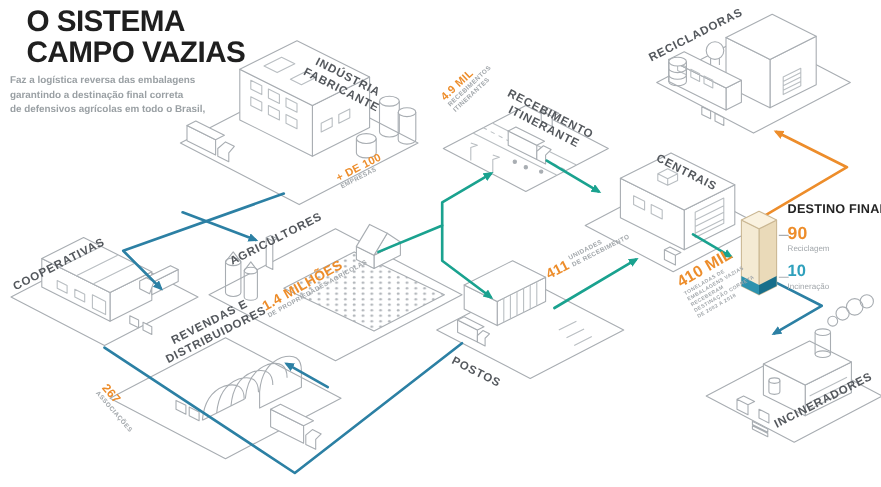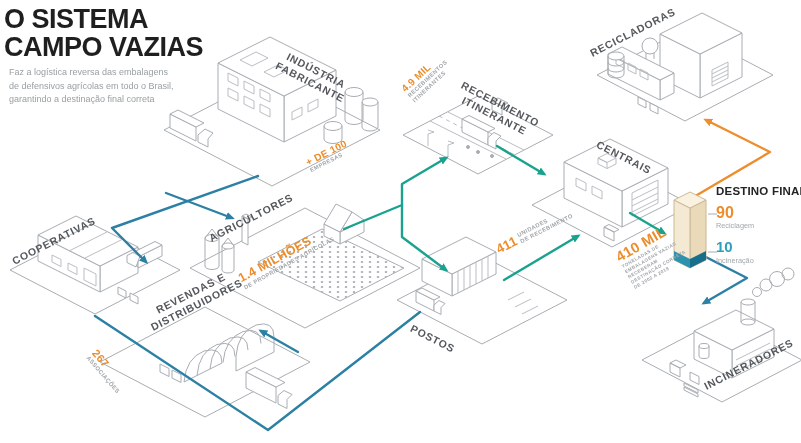--- a/index.html
+++ b/index.html
@@ -1,22 +1,22 @@
 <!DOCTYPE html>
 <html><head>
 <meta charset="utf-8">
 <style>
   html,body{margin:0;padding:0;background:#fff;}
   .canvas{position:relative;width:801px;height:443px;background:#ffffff;overflow:hidden;
           font-family:"Liberation Sans",sans-serif;}
   svg{position:absolute;left:0;top:0;}
   .abs{position:absolute;white-space:nowrap;}
   
-  .title{left:4px;top:6px;font-size:27px;line-height:1.02;font-weight:800;color:#1f1f1f;letter-spacing:-0.5px;}
-  .subtitle{left:9px;top:66px;font-size:9px;line-height:1.5;color:#9aa0a4;font-weight:400;}
+  .title{left:24px;top:6px;font-size:27px;line-height:1.02;font-weight:800;color:#1f1f1f;letter-spacing:-0.5px;}
+  .subtitle{left:9px;top:66px;font-size:9px;line-height:1.5;color:#9aa0a4;font-weight:700;}
   
   .lbl{color:#54585d;font-weight:600;font-size:10.5px;letter-spacing:.8px;line-height:1.2;}
   .lbl.c{text-align:center;}
   .lbl-industria{left:270px;top:40px;width:110px;transform:rotate(27deg);transform-origin:left top;}
   .lbl-recebimento{left:455px;top:74px;width:108px;transform:rotate(27deg);transform-origin:left top;}
   .lbl-recicladoras{left:588px;top:48px;transform:rotate(-27deg);transform-origin:left top;}
   .lbl-centrais{left:600px;top:138px;transform:rotate(27deg);transform-origin:left top;}
   .lbl-cooperativas{left:10px;top:256px;transform:rotate(-27deg);transform-origin:left top;}
   .lbl-agricultores{left:207px;top:233px;transform:rotate(-27deg);transform-origin:left top;}
   .lbl-revendas{left:138px;top:313px;width:112px;transform:rotate(-27deg);transform-origin:left top;}
@@ -245,22 +245,22 @@
       <path d="M708,214 L717,214 M708,252 L717,252" stroke="#a8adb2"></path>
     </g>
   </svg>
 
   <div class="abs title">
     <div>O SISTEMA</div>
     <div>CAMPO VAZIAS</div>
   </div>
   <div class="abs subtitle">
     <div>Faz a logística reversa das embalagens</div>
+    <div>garantindo a destinação final correta</div>
     <div>de defensivos agrícolas em todo o Brasil,</div>
-    <div>garantindo a destinação final correta</div>
   </div>
 
   <div class="abs lbl c lbl-industria">
     <div>INDÚSTRIA</div>
     <div>FABRICANTE</div>
   </div>
   <div class="abs lbl c lbl-recebimento">
     <div>RECEBIMENTO</div>
     <div>ITINERANTE</div>
   </div>

